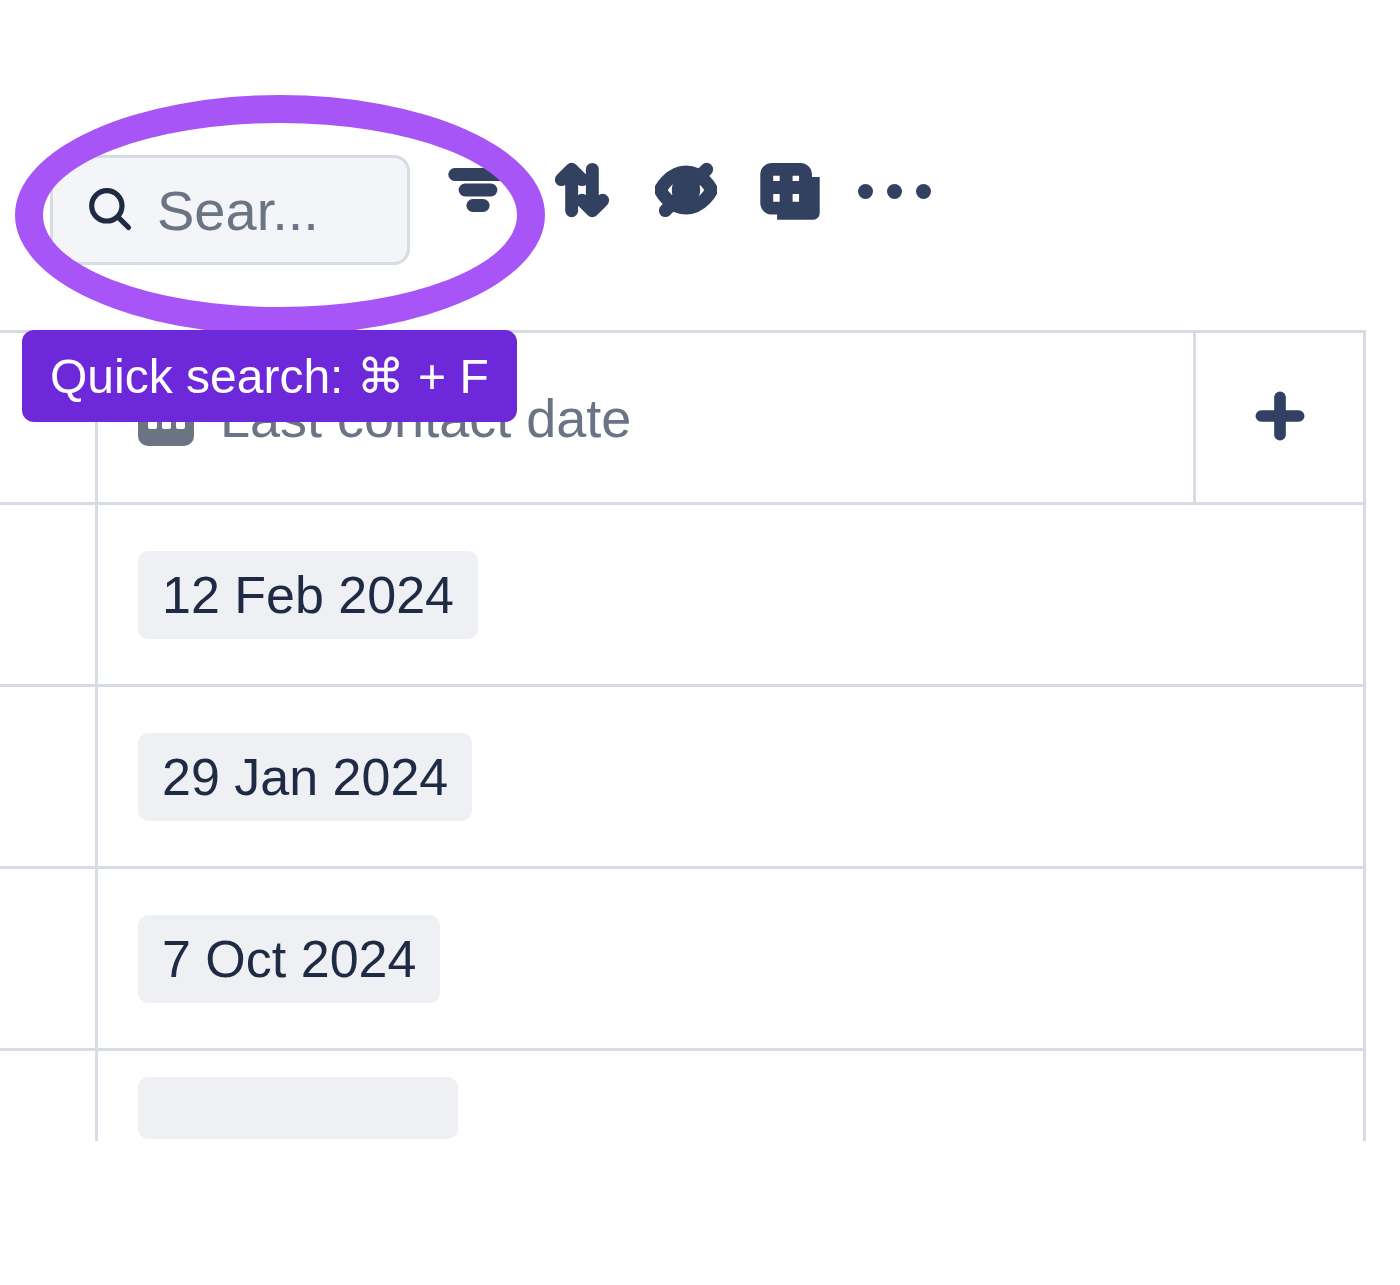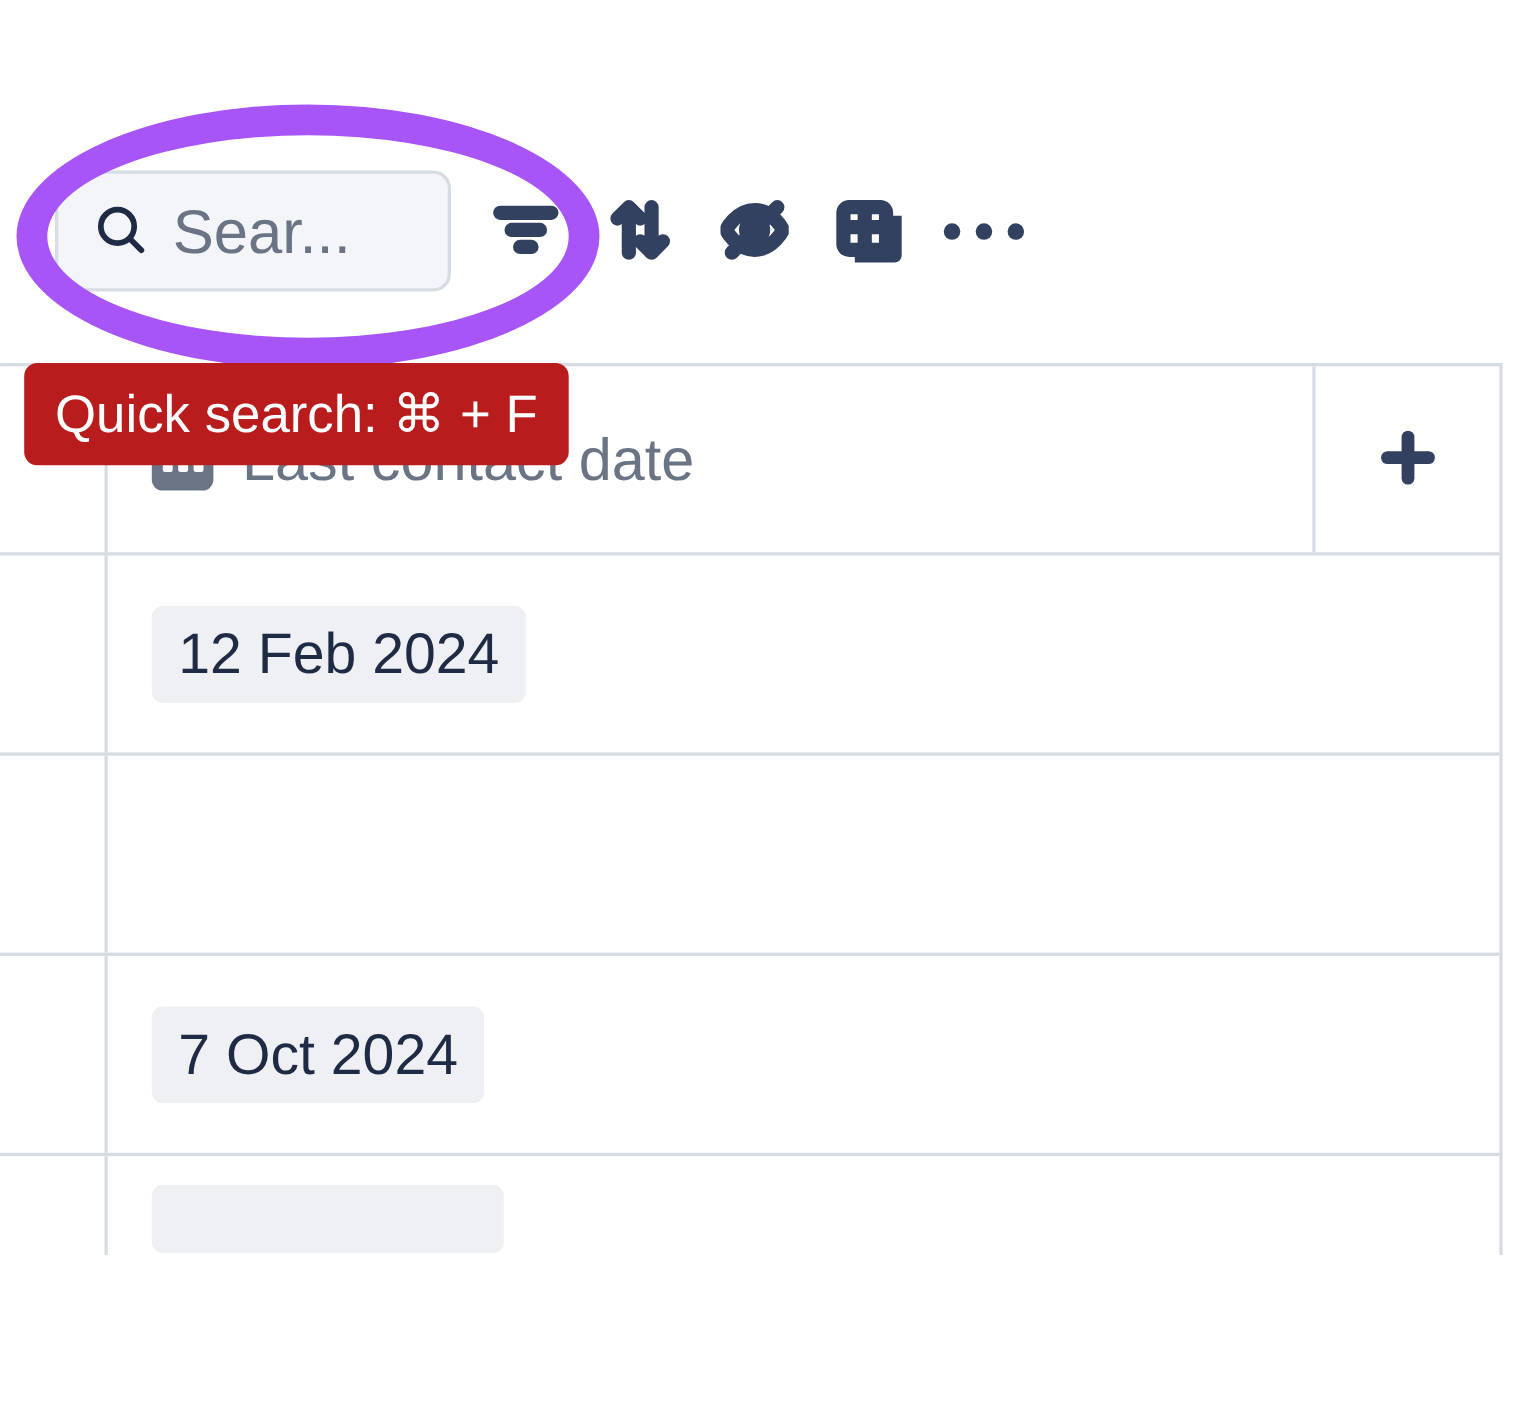--- a/index.html
+++ b/index.html
@@ -1,35 +1,35 @@
 <!DOCTYPE html>
 <html><head>
 <meta charset="utf-8">
 <style>
   * { box-sizing: border-box; margin: 0; padding: 0; }
   html, body { width: 1400px; height: 1285px; background: #fff; font-family: -apple-system, BlinkMacSystemFont, "Segoe UI", Helvetica, Arial, sans-serif; color: #1f2a44; overflow: hidden; }
   .canvas { position: relative; width: 1400px; height: 1285px; }
 
   
-  .toolbar { position: absolute; top: 155px; left: 0; height: 110px; display: flex; align-items: center; padding-left: 50px; gap: 32px; }
+  .toolbar { position: absolute; top: 155px; left: 0; height: 110px; display: flex; padding-left: 50px; gap: 32px; }
   .search-box { display: flex; align-items: center; width: 360px; height: 110px; border: 3px solid #d7dbe3; border-radius: 16px; background: #f3f5f8; padding: 0 30px; gap: 22px; }
   .search-icon svg { width: 52px; height: 52px; stroke: #1f2a44; }
   .search-input { flex: 1; border: none; background: transparent; outline: none; font-size: 56px; color: #6b7485; }
   .search-input::placeholder { color: #6b7485; }
 
   .tool-btn { width: 72px; height: 72px; display: flex; align-items: center; justify-content: center; background: transparent; border: none; cursor: pointer; }
   .tool-btn svg { width: 62px; height: 62px; stroke: #334161; fill: none; stroke-width: 5; }
   .dots-wrap { display: flex; gap: 14px; align-items: center; }
   .dots-wrap .dot { width: 15px; height: 15px; border-radius: 50%; background: #334161; }
 
   
   .highlight-ring { position: absolute; left: 15px; top: 95px; width: 530px; height: 240px; border: 28px solid #a855f7; border-radius: 50%; pointer-events: none; }
 
   
-  .tooltip { position: absolute; left: 22px; top: 330px; background: #b91c1c; color: #fff; font-size: 48px; padding: 18px 28px; border-radius: 12px; white-space: nowrap; z-index: 20; }
+  .tooltip { position: absolute; left: 22px; top: 330px; background: #6d28d9; color: #fff; font-size: 48px; padding: 18px 28px; border-radius: 12px; white-space: nowrap; z-index: 20; }
 
   
   .table { position: absolute; top: 330px; left: 0; right: 0; }
   .header-row { display: grid; grid-template-columns: 98px 1fr 170px; border-top: 3px solid #d7dbe3; border-bottom: 3px solid #d7dbe3; height: 175px; }
   .header-row .cell-left, .header-row .cell-right { border-right: 3px solid #d7dbe3; }
   .header-row .cell-right { border-right: none; border-left: 3px solid #d7dbe3; display:flex; align-items:center; justify-content:center; }
   .header-main { display: flex; align-items: center; gap: 26px; padding-left: 40px; }
   .date-col-icon { width: 56px; height: 56px; border-radius: 10px; background: #6b7485; display:flex; align-items:center; justify-content:center; }
   .date-col-icon .grid { display:grid; grid-template-columns: repeat(3, 9px); grid-template-rows: repeat(2, 9px); gap: 5px; }
   .date-col-icon .grid span { background:#fff; border-radius:2px; }
@@ -147,20 +147,23 @@
 
       <div id="rows-mount">
           <div class="data-row">
             <div class="row-left"></div>
             <div class="row-main">
               <span class="date-chip">12 Feb 2024</span>
             </div>
           </div>
           <div class="data-row">
             <div class="row-left"></div>
+            <div class="row-main">
+              <span class="date-chip">29 Jan 2024</span>
+            </div>
           </div>
           <div class="data-row">
             <div class="row-left"></div>
             <div class="row-main">
               <span class="date-chip">7 Oct 2024</span>
             </div>
           </div>
         </div>
 
       <div class="partial-row">

